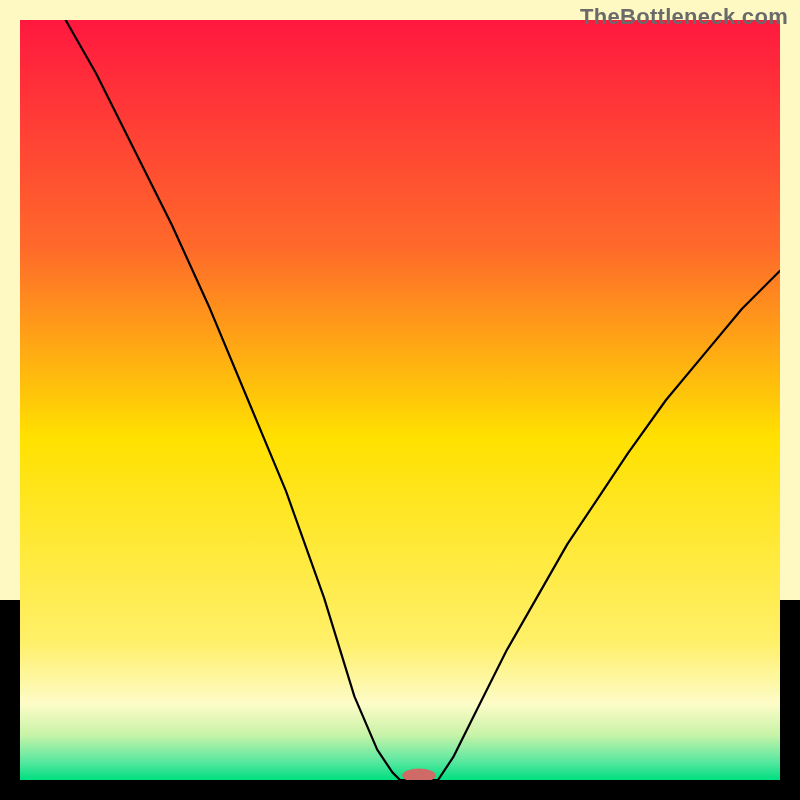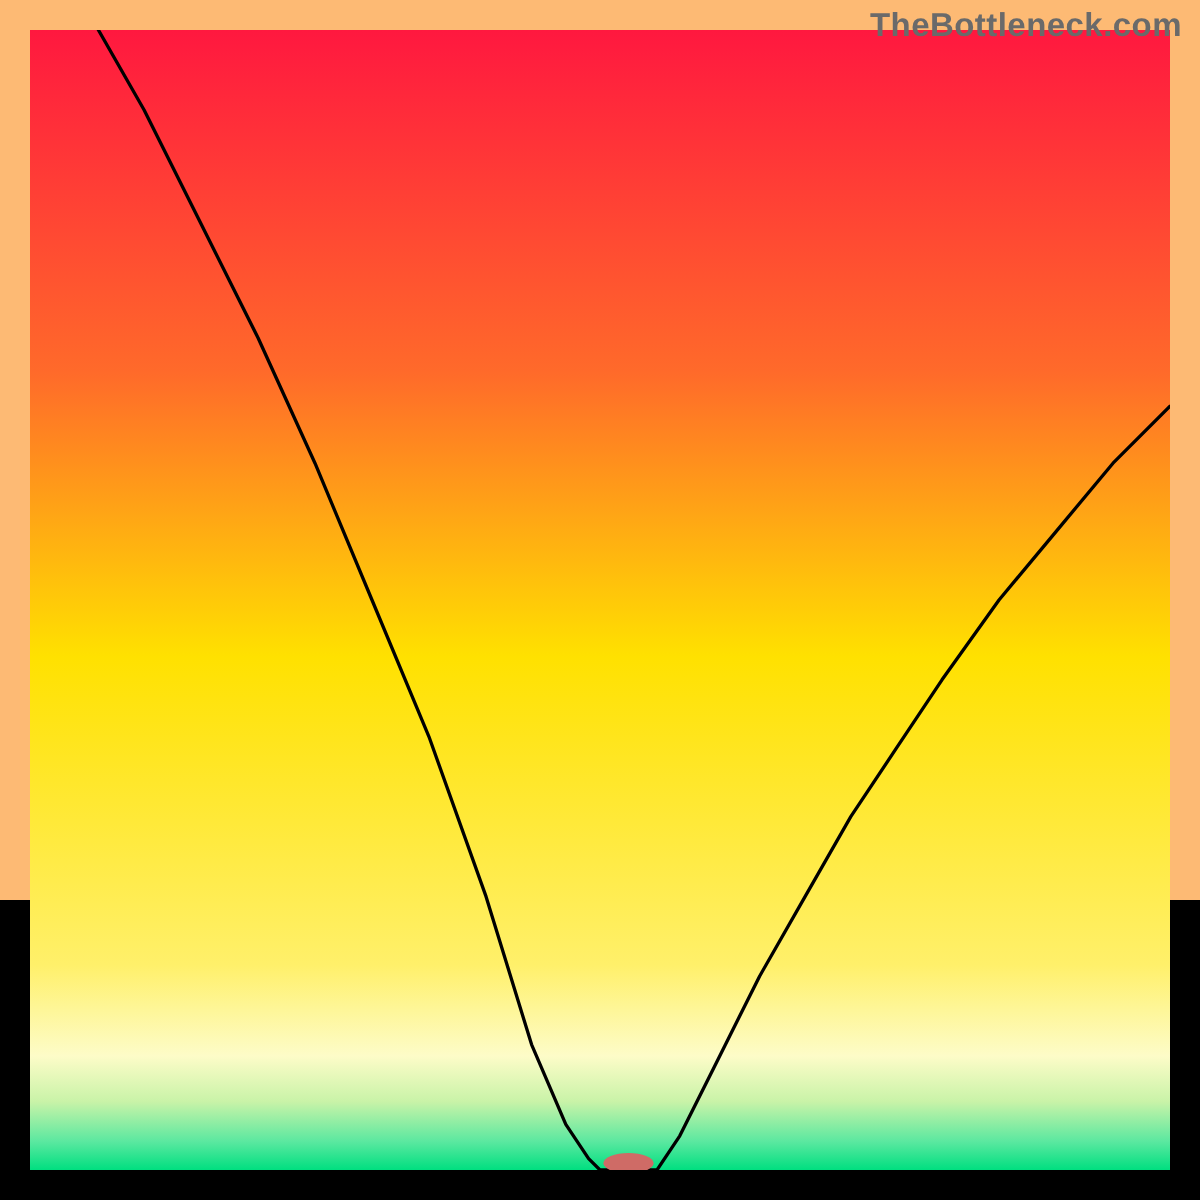--- a/index.html
+++ b/index.html
@@ -8,21 +8,21 @@
     width: 800px;
     height: 800px;
     background: #000;
     font-family: Arial, Helvetica, sans-serif;
     overflow: hidden;
   }
   .frame {
     position: relative;
     width: 800px;
     height: 600px;
-    background: #fdba74;
+    background: #fef9c3;
   }
   .watermark {
     position: absolute;
     top: 4px;
     right: 12px;
     color: #6a6a6a;
     font-size: 22px;
     font-weight: 600;
     letter-spacing: 0.3px;
     user-select: none;

